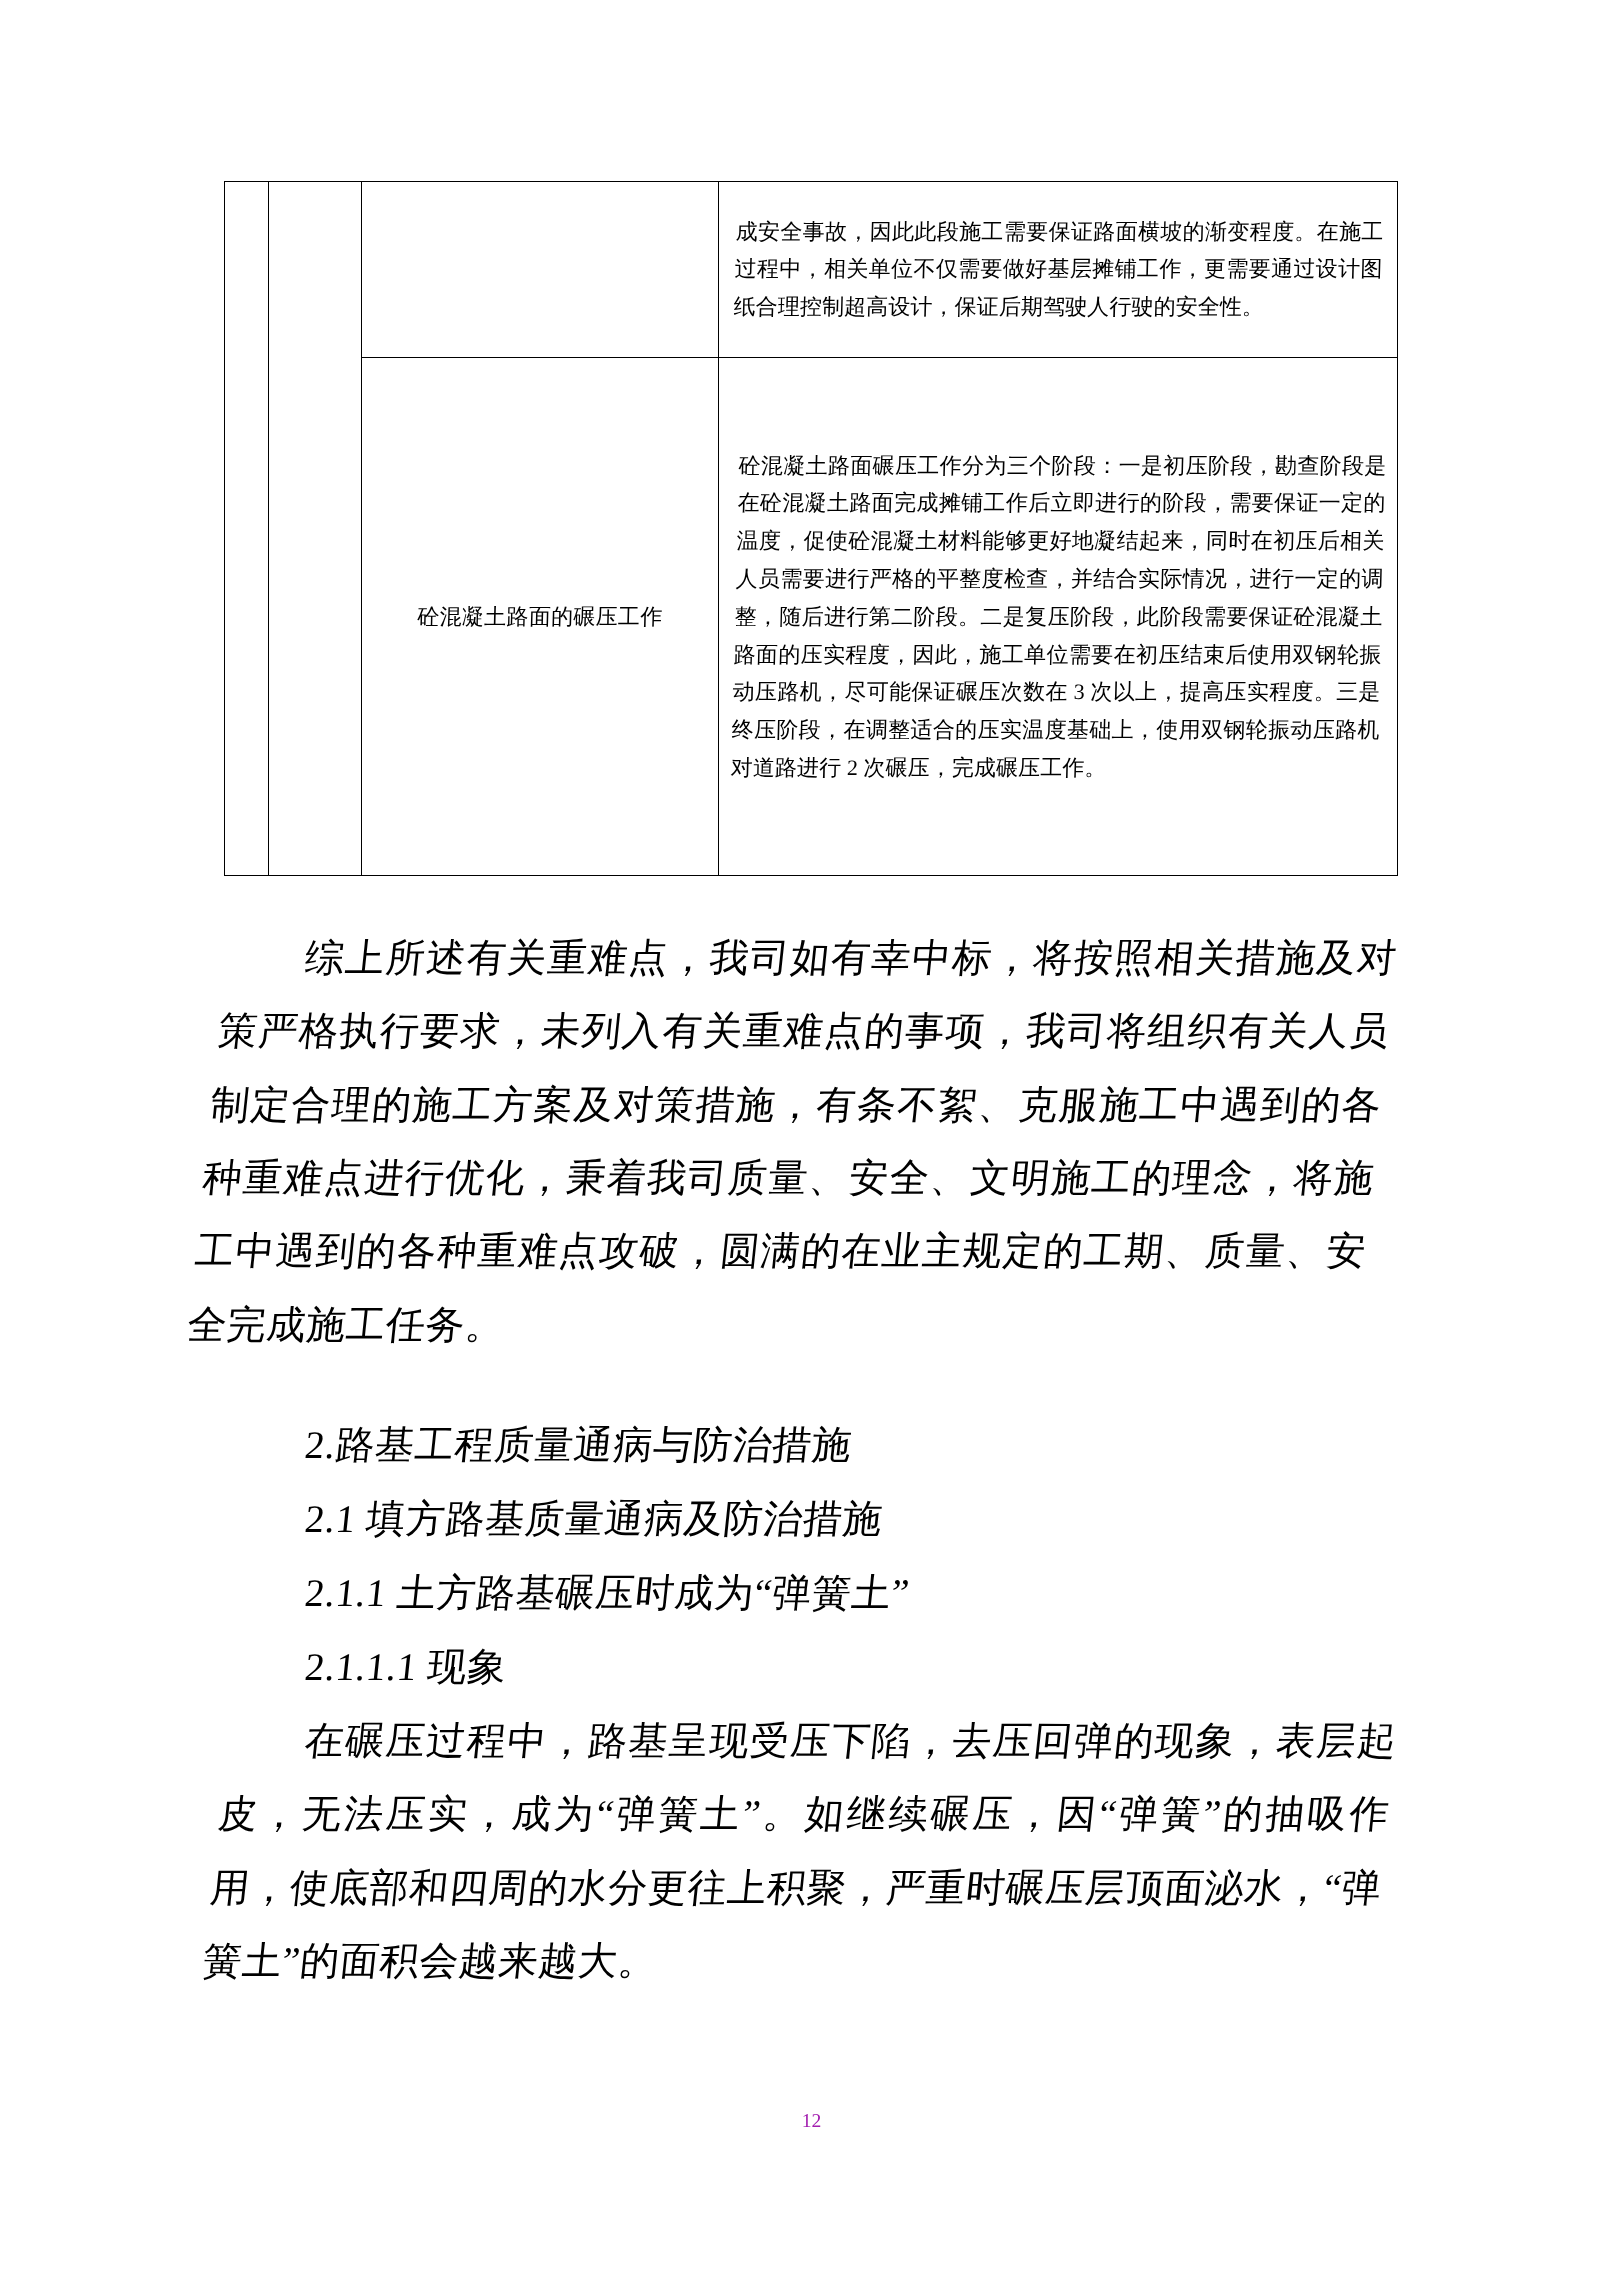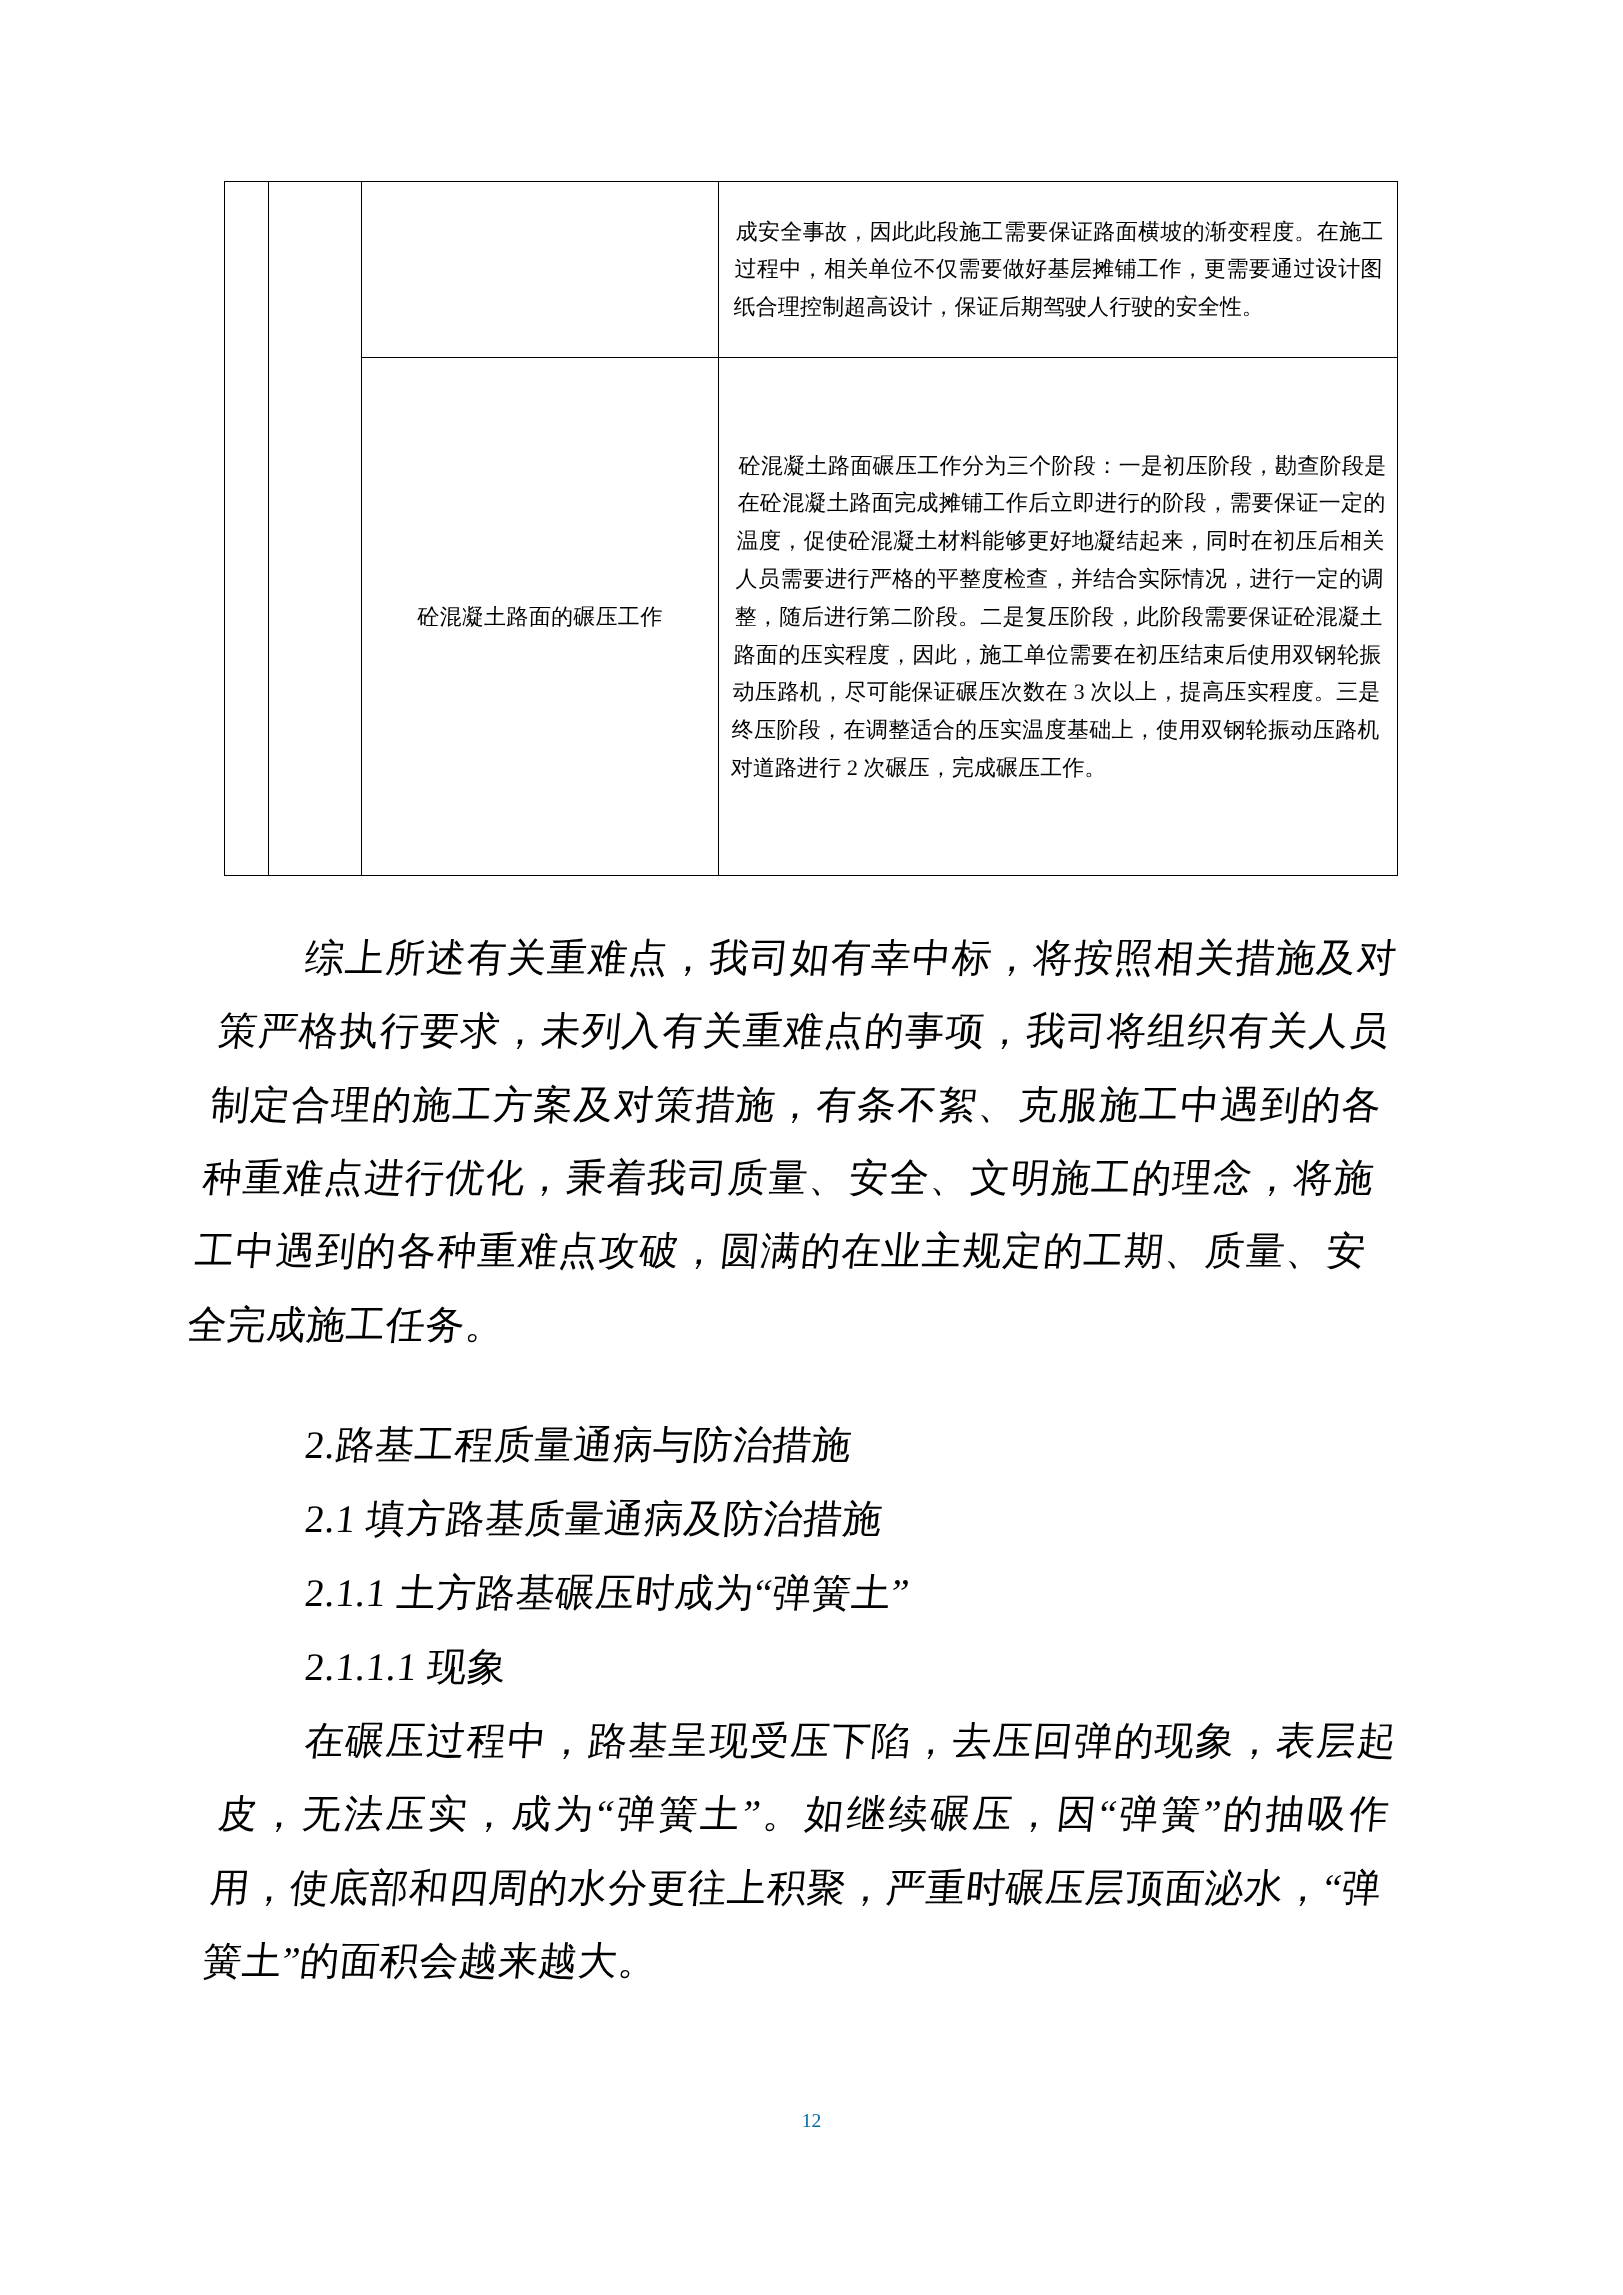--- a/index.html
+++ b/index.html
@@ -111,21 +111,21 @@
 
   
   .page-number {
     position: absolute;
     left: 0;
     right: 0;
     top: 2110px;
     text-align: center;
     font-family: "Liberation Serif", "DejaVu Serif", serif;
     font-size: 19.6px;
-    color: #0369a1;
+    color: #a21caf;
   }
 </style>
 </head>
 <body>
 
 <div class="page">
 
   <table class="doc-table">
     <tbody>
         <tr>

